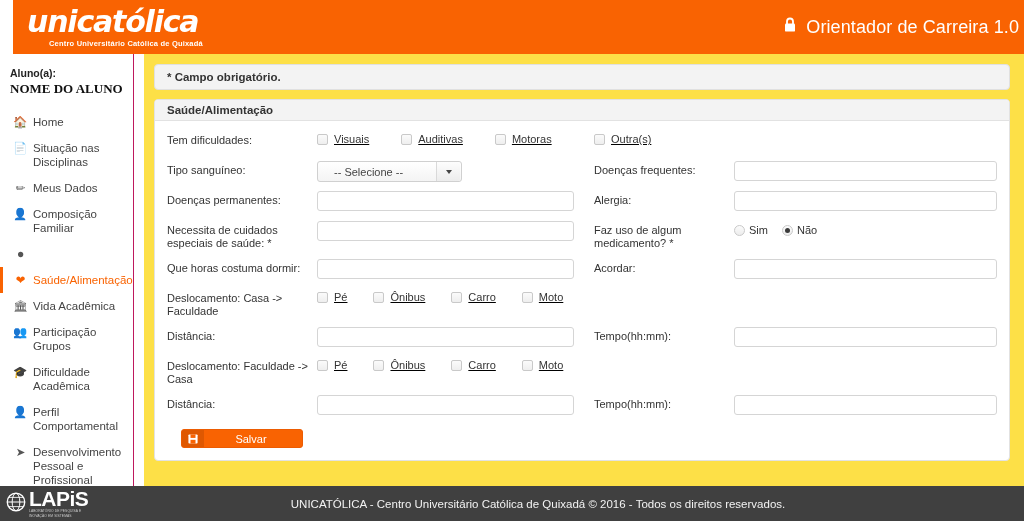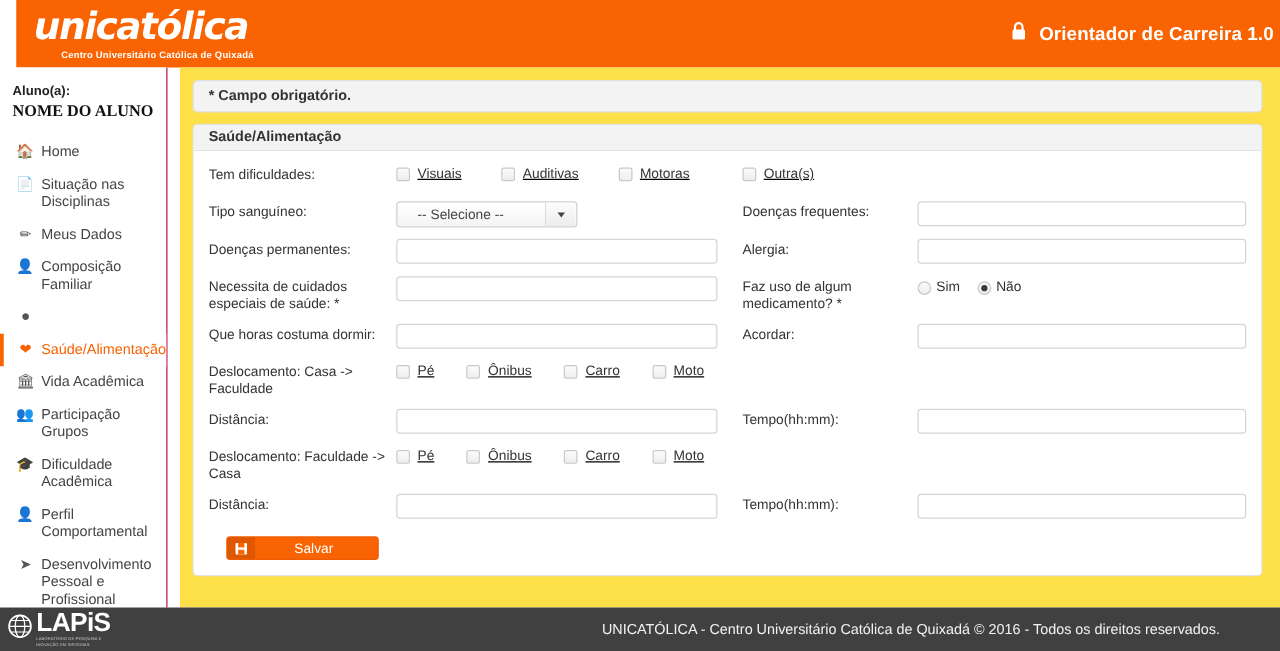--- a/index.html
+++ b/index.html
@@ -53,22 +53,22 @@
   }
   .header-right {
     display: flex;
     align-items: center;
     margin-right: 18px;
     gap: 9px;
   }
   .lock-icon { display: block; }
   .app-title {
     color: #ffffff;
-    font-size: 15px;
-    font-weight: bold;
+    font-size: 18px;
+    font-weight: normal;
     letter-spacing: 0.1px;
   }
 
   
   .sidebar {
     position: absolute;
     top: 54px; left: 0;
     width: 134px;
     height: 432px;
     background: #ffffff;
@@ -329,21 +329,21 @@
     line-height: 20px;
   }
   .lapis-sub {
     color: #cccccc;
     font-size: 3.3px;
     letter-spacing: 0.1px;
     line-height: 5px;
   }
   .footer-text {
     flex: 1;
-    text-align: right;
+    text-align: center;
     color: #f2f2f2;
     font-size: 11.5px;
     padding-right: 48px;
   }
 </style>
 </head>
 <body>
 
 <div id="app">
 

